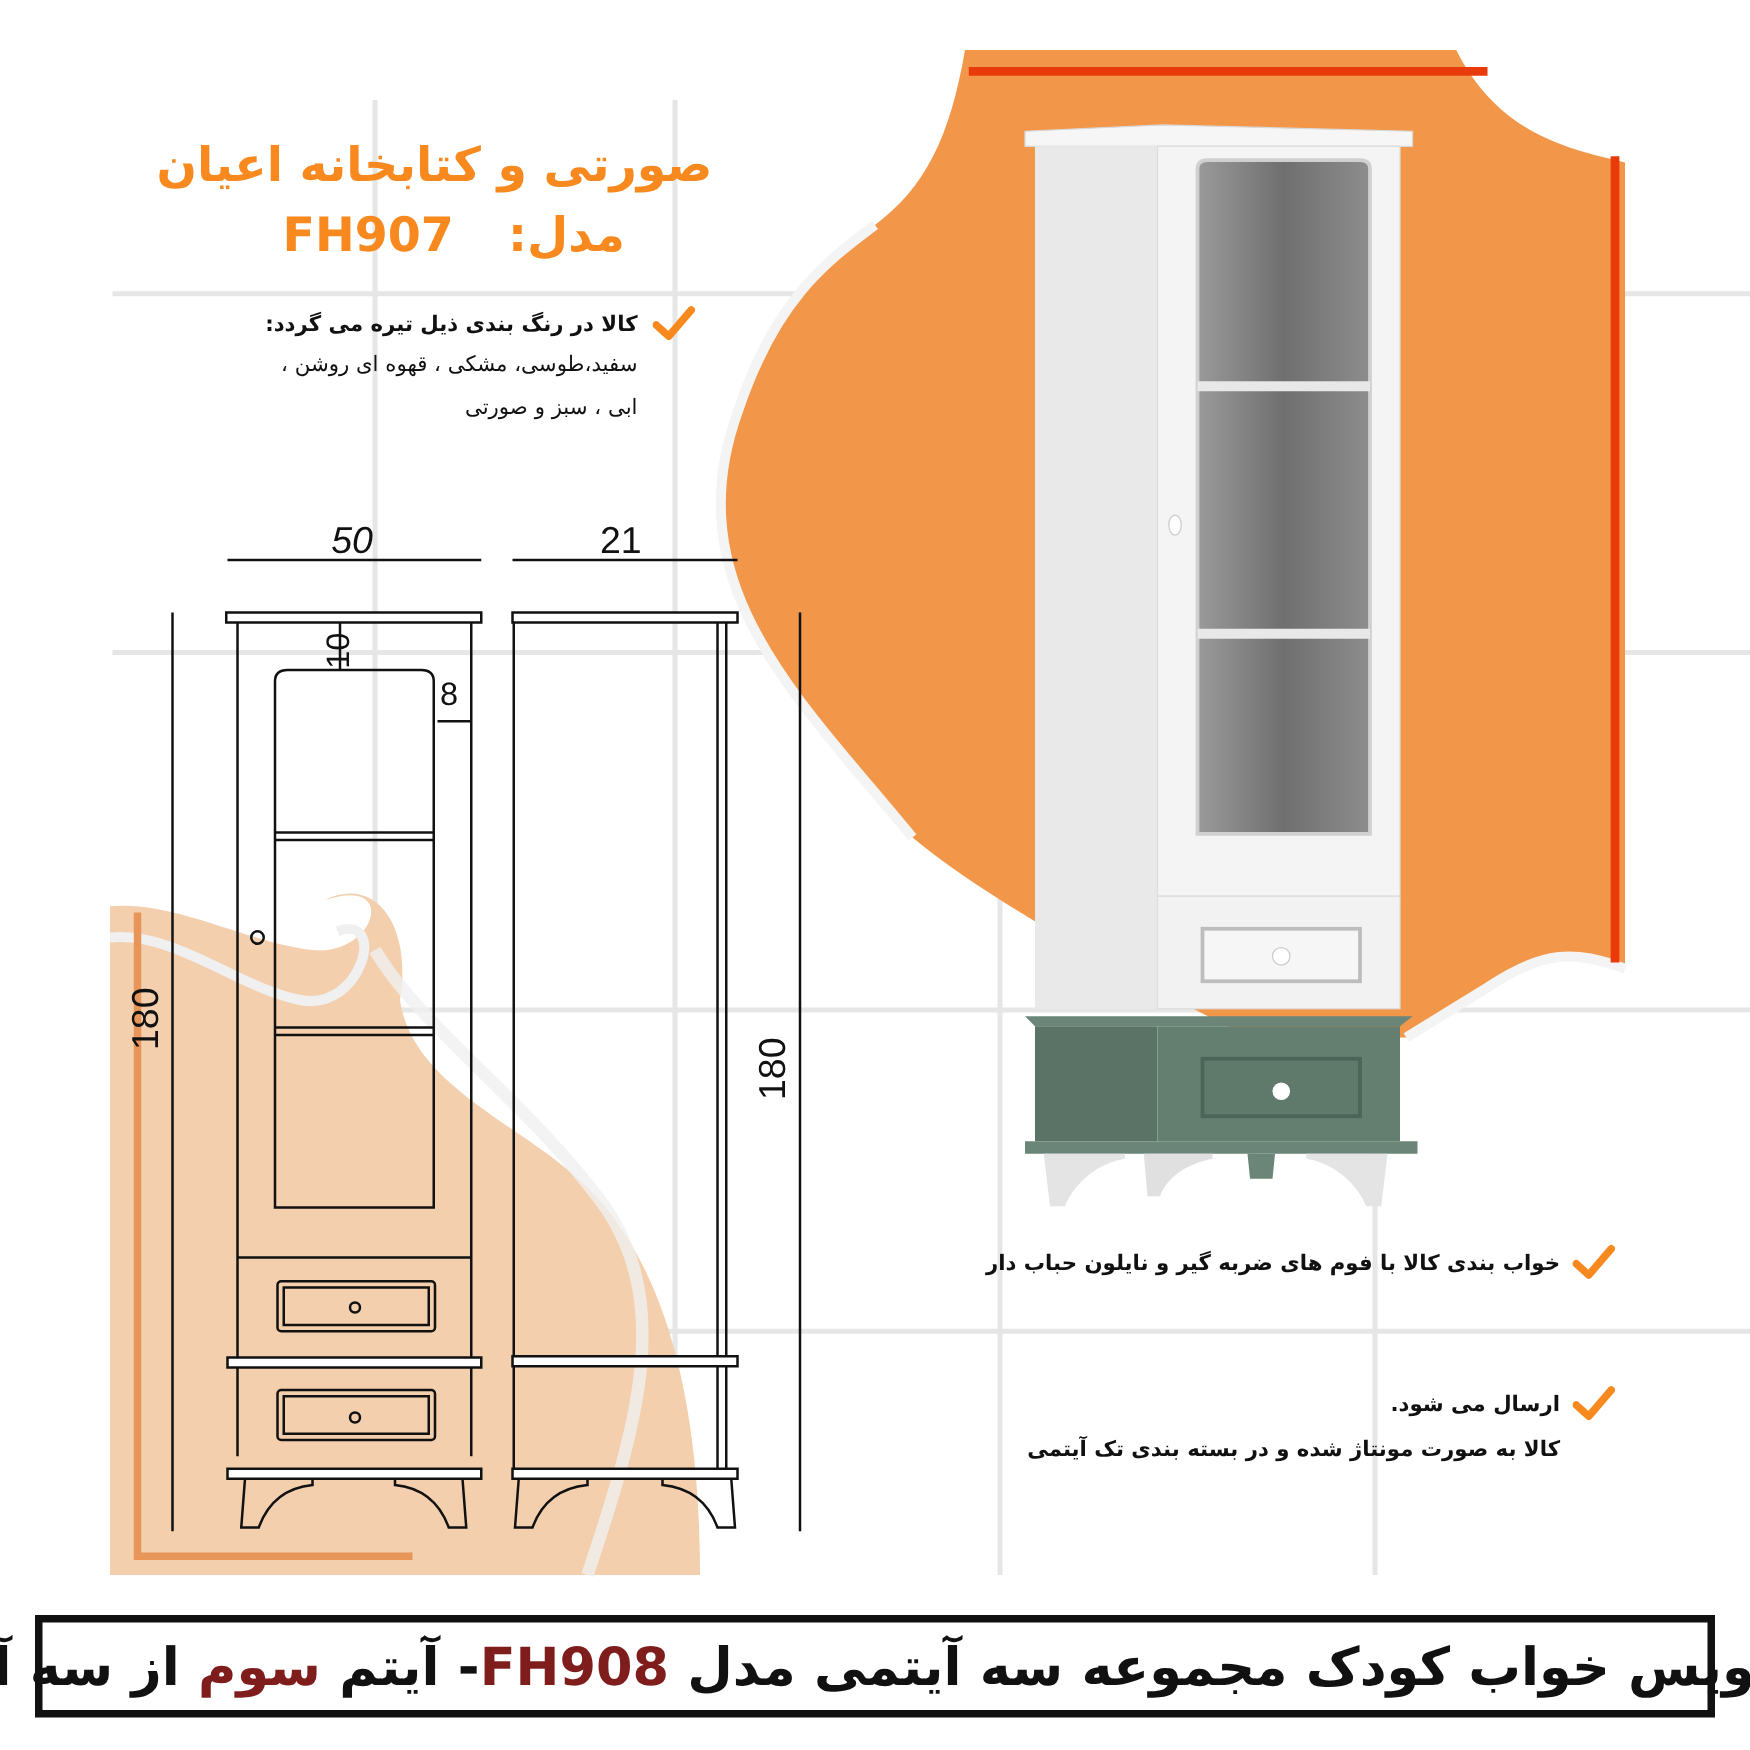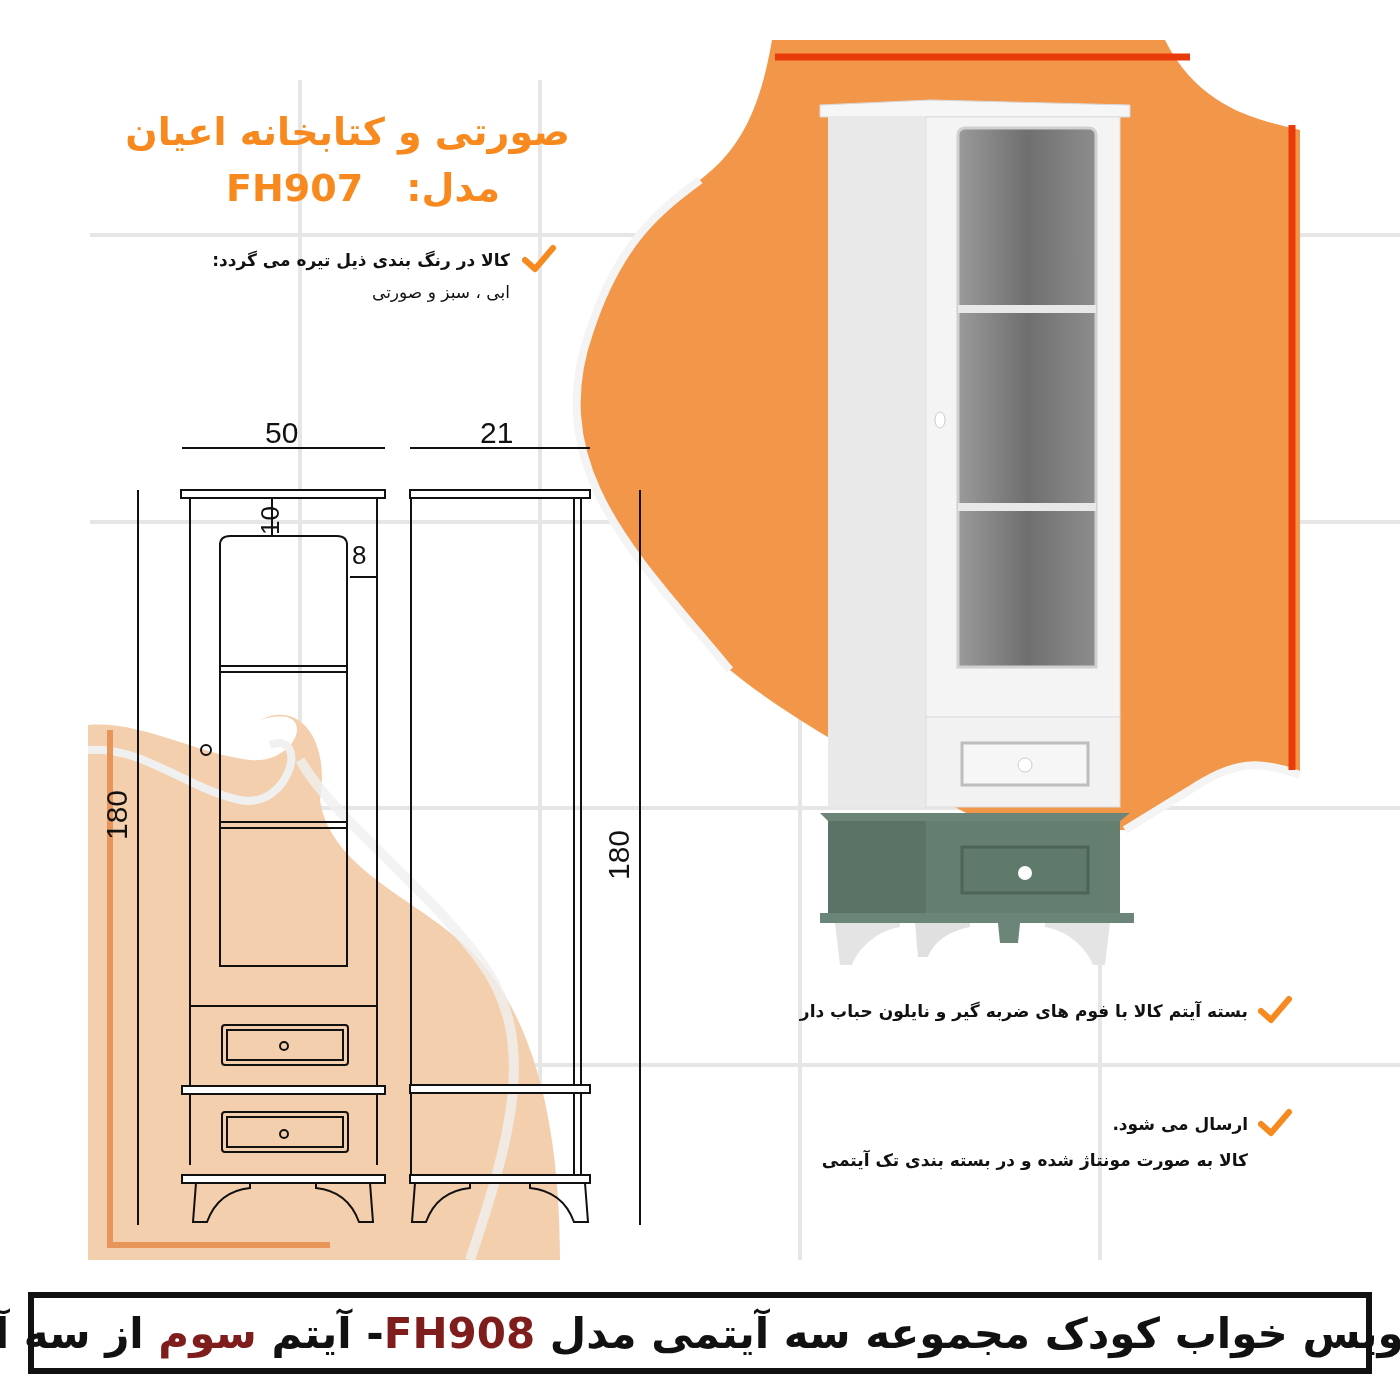--- a/index.html
+++ b/index.html
@@ -52,20 +52,21 @@
 <div class="abs title-2 rtl">
   <span>مدل:</span>
   <span class="code">FH907</span>
 </div>
 
 <svg class="abs check" style="left:522px;top:244px;" viewBox="0 0 34 30">
   <path d="M3 16 L13 25 L31 4" stroke="#f7891f" stroke-width="6" fill="none" stroke-linecap="round" stroke-linejoin="round"></path>
 </svg>
 <div class="abs colors rtl">
   <div class="head">کالا در رنگ بندی ذیل تیره می گردد:</div>
+  <div class="body">سفید،طوسی، مشکی ، قهوه ای روشن ،</div>
   <div class="body">ابی ، سبز و صورتی</div>
 </div>
 
 <svg class="abs" style="left:0;top:0;" width="700" height="1260" viewBox="0 0 700 1260">
   <g stroke="#111" stroke-width="2" fill="none">
 
     <line x1="182" y1="448" x2="385" y2="448"></line>
     <line x1="410" y1="448" x2="590" y2="448"></line>
 
     <line x1="138" y1="490" x2="138" y2="1225"></line>
@@ -98,21 +99,21 @@
     <line x1="411" y1="498" x2="411" y2="1175"></line>
     <line x1="574" y1="498" x2="574" y2="1175"></line>
     <line x1="581" y1="498" x2="581" y2="1175"></line>
     <rect x="410" y="1085" width="180" height="8" fill="#fff"></rect>
     <rect x="410" y="1175" width="180" height="8" fill="#fff"></rect>
     <path d="M415 1183 L412 1222 L426 1222 C434 1200 450 1190 470 1188 L470 1183"></path>
     <path d="M585 1183 L588 1222 L574 1222 C566 1200 550 1190 530 1188 L530 1183"></path>
   </g>
 </svg>
 
-<div class="abs dim" style="left:265px;top:416px;">50</div>
+<div class="abs dim" style="left:265px;top:416px;font-style:italic;">50</div>
 <div class="abs dim" style="left:480px;top:416px;">21</div>
 <div class="abs dim" style="left:100px;top:840px;transform:rotate(-90deg);transform-origin:left top;">180</div>
 <div class="abs dim" style="left:602px;top:880px;transform:rotate(-90deg);transform-origin:left top;">180</div>
 <div class="abs dim" style="left:255px;top:535px;font-size:26px;transform:rotate(-90deg);transform-origin:left top;">10</div>
 <div class="abs dim" style="left:352px;top:540px;font-size:26px;">8</div>
 
 <svg class="abs" style="left:800px;top:95px;" width="350" height="880" viewBox="0 0 350 880">
   <defs>
     <linearGradient id="glass" x1="0" x2="1">
       <stop offset="0" stop-color="#9a9a9a"></stop>
@@ -145,21 +146,21 @@
   <path d="M35 828 L40 870 L52 870 C60 850 80 835 100 832 L100 828 Z" fill="#e4e4e4"></path>
   <path d="M310 828 L305 870 L293 870 C285 850 265 835 245 832 L245 828 Z" fill="#e4e4e4"></path>
   <path d="M115 828 L118 862 L128 862 C134 846 150 836 170 832 L170 828 Z" fill="#e0e0e0"></path>
   <path d="M198 828 L200 848 L218 848 L220 828 Z" fill="#6b8578"></path>
 </svg>
 
 <svg class="abs check" style="left:1258px;top:995px;" viewBox="0 0 34 30">
   <path d="M3 16 L13 25 L31 4" stroke="#f7891f" stroke-width="6" fill="none" stroke-linecap="round" stroke-linejoin="round"></path>
 </svg>
 <div class="abs note rtl" style="left:668px;top:993px;">
-  <div>بسته آیتم کالا با فوم های ضربه گیر و نایلون حباب دار</div>
+  <div>خواب بندی کالا با فوم های ضربه گیر و نایلون حباب دار</div>
 </div>
 
 <svg class="abs check" style="left:1258px;top:1108px;" viewBox="0 0 34 30">
   <path d="M3 16 L13 25 L31 4" stroke="#f7891f" stroke-width="6" fill="none" stroke-linecap="round" stroke-linejoin="round"></path>
 </svg>
 <div class="abs note rtl" style="left:668px;top:1106px;">
   <div>ارسال می شود.</div>
   <div>کالا به صورت مونتاژ شده و در بسته بندی تک آیتمی</div>
 </div>
 

